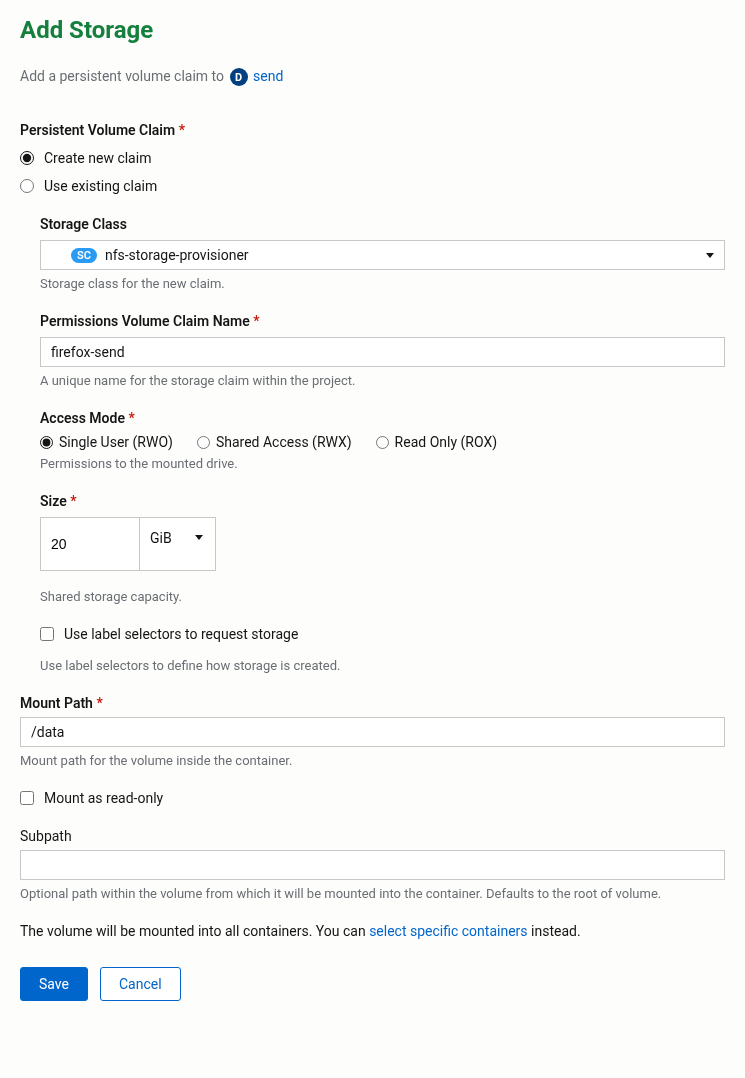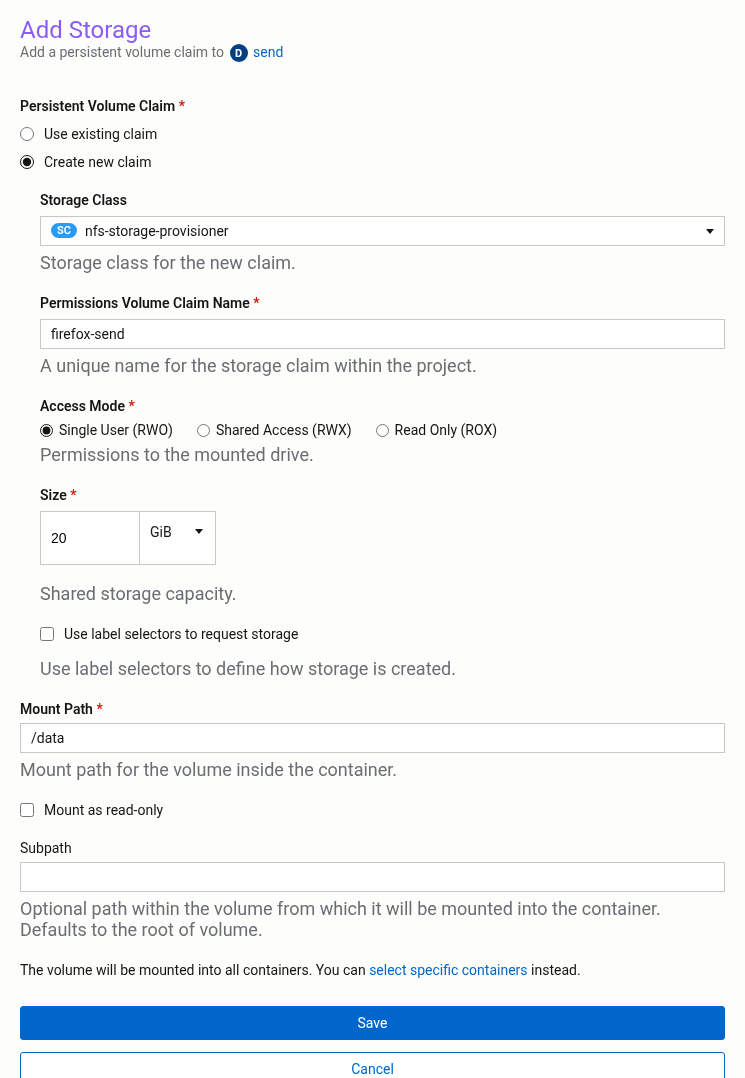--- a/index.html
+++ b/index.html
@@ -6,22 +6,23 @@
     body {
       font-family: -apple-system, BlinkMacSystemFont, "Segoe UI", Roboto, "Helvetica Neue", Arial, sans-serif;
       font-size: 14px;
       color: #151515;
       background: #fdfdfc;
       padding: 16px 20px;
       width: 745px;
     }
     h1 {
       font-size: 24px;
-      font-weight: 400;
-      color: #8b5cf6;
+      font-weight: 700;
+      margin-bottom: 24px;
+      color: #15803d;
     }
     .intro {
       color: #6a6e73;
       margin-bottom: 36px;
     }
     .badge-d {
       display: inline-flex;
       align-items: center;
       justify-content: center;
       width: 18px;
@@ -66,42 +67,42 @@
     .select-box {
       display: flex;
       align-items: center;
       justify-content: space-between;
       border: 1px solid #c7c7c7;
       background: #fff;
       padding: 6px 10px;
       width: 100%;
       cursor: pointer;
     }
-    .select-box-left { display:flex; align-items:flex-start; }
+    .select-box-left { display:flex; align-items:center;margin-left:20px; }
     .sc-badge {
       display: inline-flex;
       align-items: center;
       justify-content: center;
       background: #2b9af3;
       color: #fff;
       font-size: 11px;
       font-weight: 600;
       padding: 1px 6px;
       border-radius: 10px;
       margin-right: 8px;
     }
     .caret {
       border-left: 4px solid transparent;
       border-right: 4px solid transparent;
       border-top: 5px solid #151515;
       width: 0; height: 0;
     }
     .hint {
       color: #6a6e73;
-      font-size: 18px;
+      font-size: 13px;
       margin-top: 6px;
     }
     .group { margin-bottom: 22px; }
     .text-input {
       width: 100%;
       padding: 6px 10px;
       border: 1px solid #c7c7c7;
       background: #fff;
       font-size: 14px;
       color: #151515;
@@ -136,21 +137,21 @@
     }
     .check-row {
       display:flex; align-items:center;
       margin-top: 12px;
     }
     .check-row input[type=checkbox] {
       margin-right: 10px;
       width: 14px; height:14px;
     }
     .footer-buttons {
-      display:flex; gap:12px; margin-top:28px;flex-direction:column;
+      display:flex; gap:12px; margin-top:28px;
     }
     .btn {
       padding: 8px 18px;
       font-size: 14px;
       border-radius: 3px;
       cursor: pointer;
       font-family:inherit;
     }
     .btn-primary {
       background: #0066cc;
@@ -175,26 +176,26 @@
 <p class="intro">
   <span>Add a persistent volume claim to </span><span class="badge-d">D</span>
   <a class="link">send</a>
 </p>
 
 <div class="group radio-group">
   <span class="label">
     <span>Persistent Volume Claim</span> <span class="req">*</span>
   </span>
   <div class="radio-row">
+    <input type="radio" name="pvc" checked="" style="">
+    <span>Create new claim</span>
+  </div>
+  <div class="radio-row">
     <input type="radio" name="pvc" style="">
     <span>Use existing claim</span>
-  </div>
-  <div class="radio-row">
-    <input type="radio" name="pvc" checked="" style="">
-    <span>Create new claim</span>
   </div>
 </div>
 
 <div class="indent">
   <div class="group">
     <span class="section-label">Storage Class</span>
     <div class="select-box">
       <div class="select-box-left">
         <span class="sc-badge">SC</span>
         <span>nfs-storage-provisioner</span>

